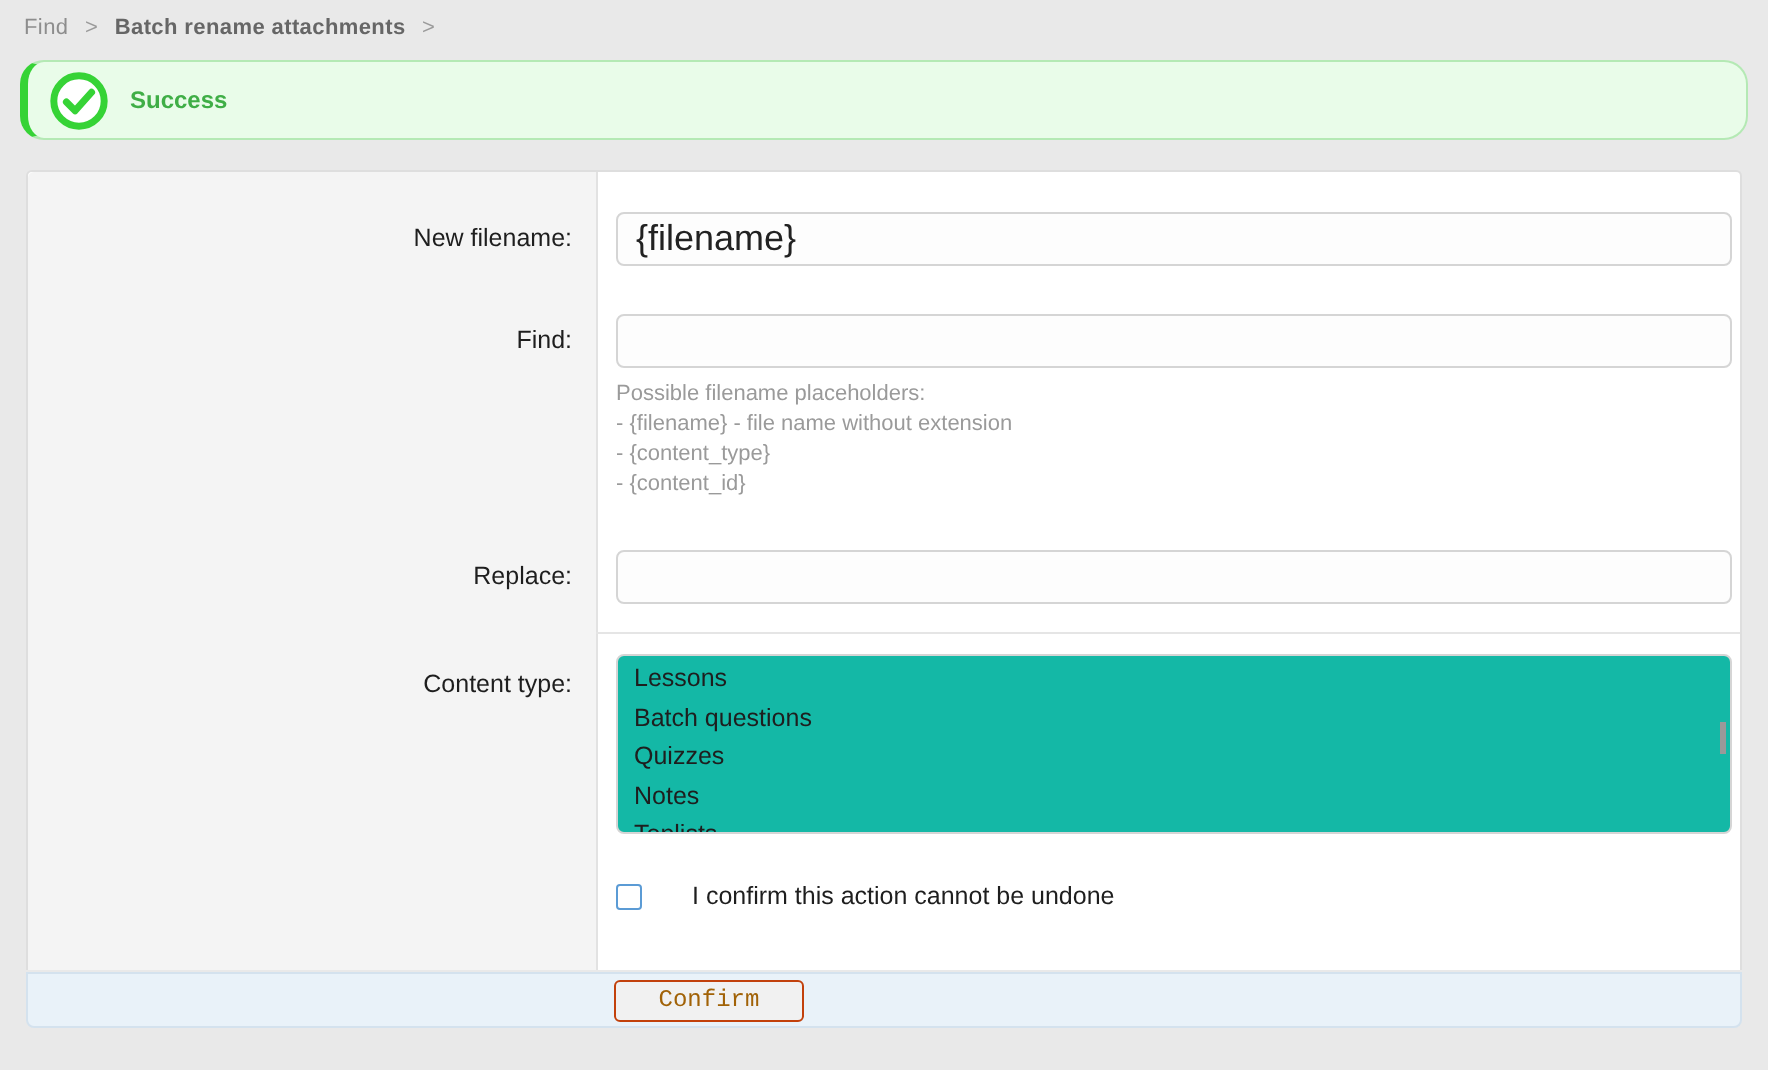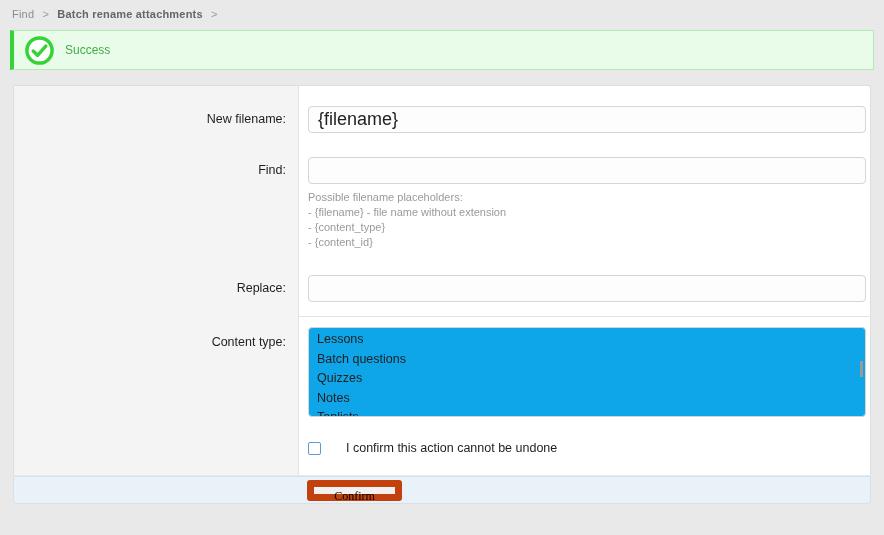--- a/index.html
+++ b/index.html
@@ -16,37 +16,38 @@
   .breadcrumb .current { font-weight:bold; color:#666; }
   .breadcrumb .sep { margin:0 5px; color:#9a9a9a; }
   .page-title { font-size:17px; font-weight:400; color:#1d1d1d; margin-top:7px; }
 
   .alert-success {
     margin:10px 10px 0 10px;
     height:40px;
     background:#e9fce9;
     border:1px solid #b4e9b4;
     border-left:4px solid #36d336;
-    border-radius:0;
+    border-radius:12px;
     display:flex; align-items:center;
     padding-left:10px;
+    font-weight:bold;
   }
   .alert-icon { width:31px; height:31px; display:inline-block; }
   .alert-icon svg { width:31px; height:31px; display:block; }
   .alert-text { margin-left:10px; font-size:12px; color:#3fae46; }
 
   .panel {
     margin:15px 13px 0 13px;
     background:#fff;
     border:1px solid #dedede;
     border-bottom:none;
     border-radius:3px 3px 0 0;
     position:relative;
     padding-top:20px;
-    padding-bottom:20px;
+    padding-bottom:30px;
   }
   .panel::before {
     content:"";
     position:absolute; left:0; top:0; bottom:0;
     width:284px;
     background:#f4f4f4;
     border-right:1px solid #e2e2e2;
     border-radius:3px 0 0 0;
   }
   .row { display:flex; position:relative; z-index:1; }
@@ -80,21 +81,21 @@
     margin-top:14px; margin-left:284px;
     border-top:1px solid #e5e5e5;
     height:0;
   }
   .row-content { margin-top:10px; }
   .row-content .label-cell { padding-top:8px; }
   .listbox {
     width:100%; height:90px;
     border:1px solid #d5d5d5;
     border-radius:4px;
-    background:#0ea5e9;
+    background:#14b8a6;
     overflow:hidden;
     position:relative;
     padding-top:2px;
   }
   .listbox .option {
     font-size:12.5px;
     color:#1e1e1e;
     line-height:19.5px;
     height:19.5px;
     padding:0 8px;
@@ -123,24 +124,24 @@
     height:28px;
     background:#e9f2f9;
     border:1px solid #d4e2ee;
     border-radius:0 0 4px 4px;
     display:flex; align-items:center;
   }
   .confirm-btn {
     margin-left:293px;
     width:95px; height:21px;
     background:#f1f1f1;
-    border:7px solid #c2410c;
+    border:1px solid #c2410c;
     border-radius:3px;
-    color:#000000;
-    font-family:Liberation Serif, serif;
+    color:#a16207;
+    font-family:Liberation Mono, monospace;
     font-size:12px;
     line-height:18px;
   }
 </style>
 </head>
 <body>
 
 <div class="header">
   <nav class="breadcrumb">
     <span class="crumb">Find</span>

